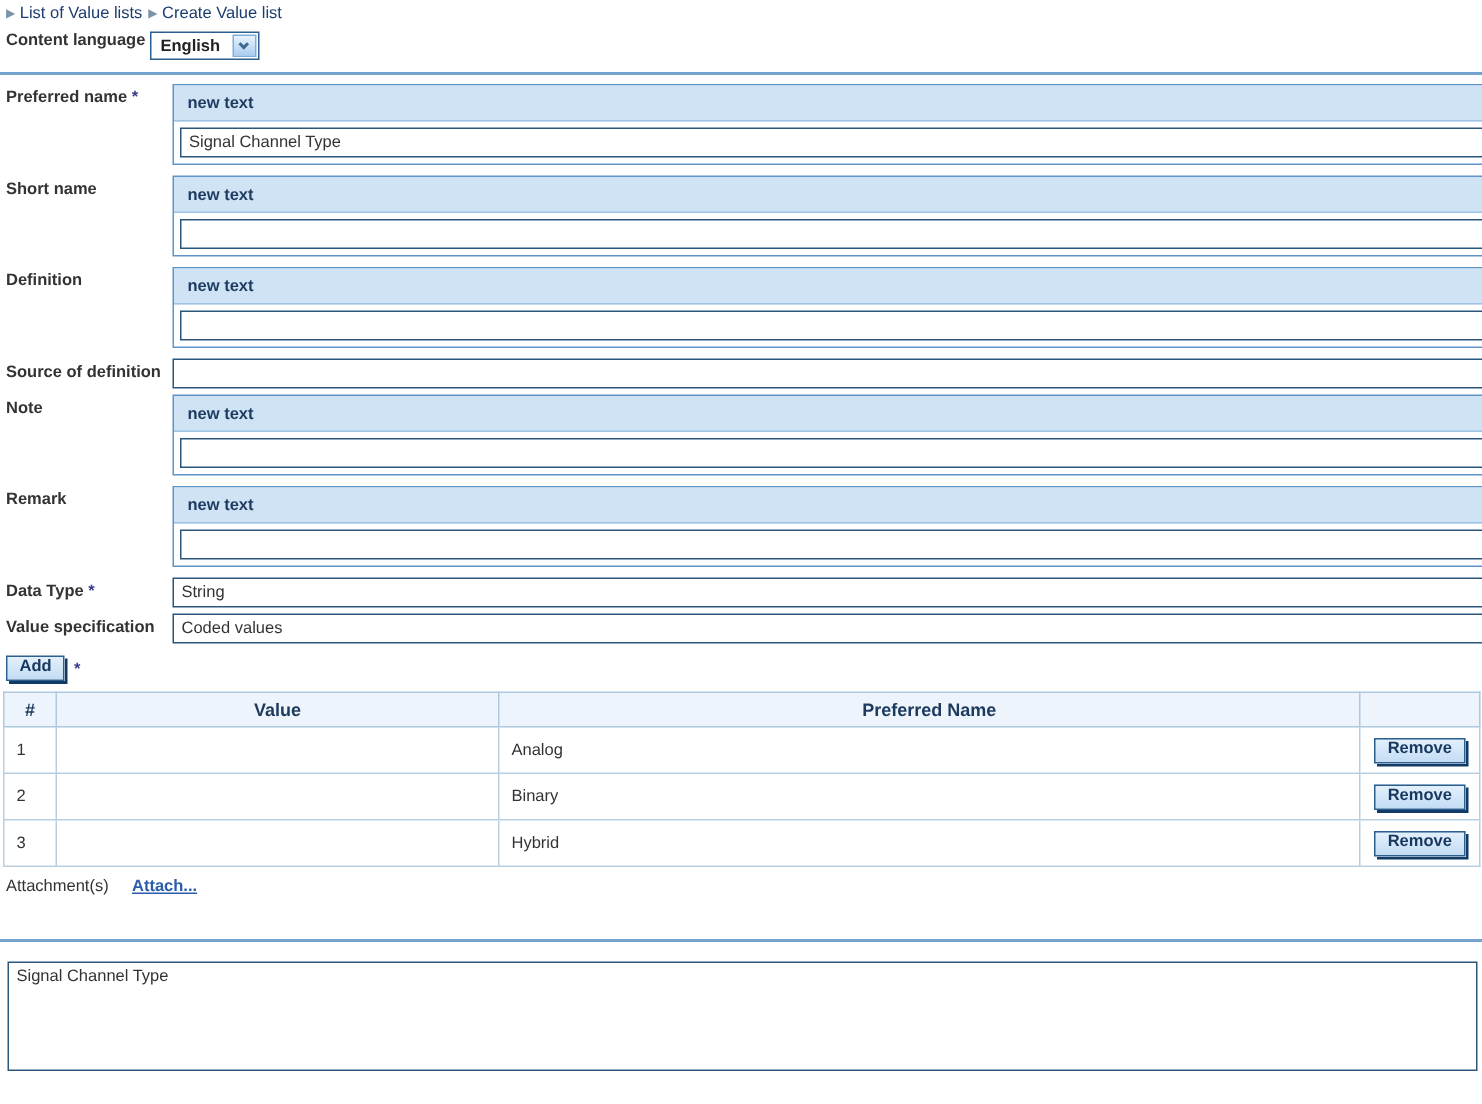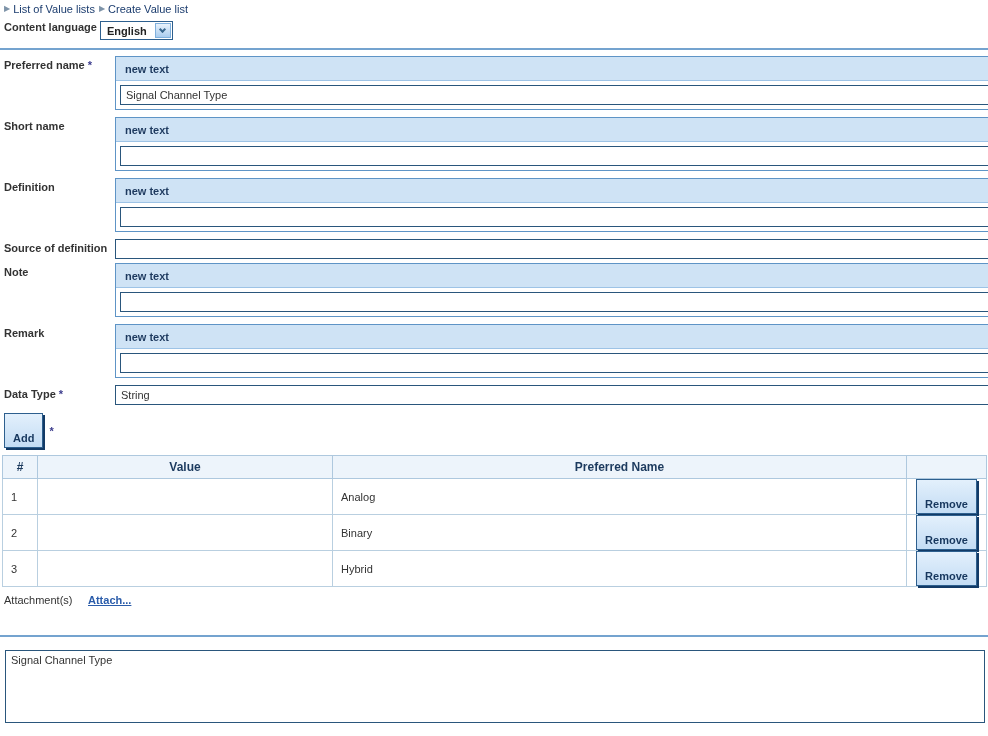--- a/index.html
+++ b/index.html
@@ -30,21 +30,21 @@
   .ffield { flex:1; margin-right:-6px; }
 
   .group { border:1px solid #5e94c6; background:#fff; }
   .group-header { background:#cfe3f5; border-bottom:1px solid #9dc3e6; padding:6px 9px 5px 9px; font-weight:bold; color:#1e3a5f; }
   .group-body { padding:4px; }
 
   .tinput { width:100%; height:20px; border:1px solid #2a567c; padding:2px 5px; font-family:"Liberation Sans",sans-serif; font-size:11px; color:#333; background:#fff; }
   .frow-tight { margin-bottom:4px; }
 
   
-  .btn3d { display:inline-block; background:linear-gradient(180deg,#e3f0fc,#c3dcf4); border:1px solid #2d5f8e; box-shadow:2px 2px 0 0 #123a66; color:#17375e; font-weight:bold; font-size:11px; font-family:"Liberation Sans",sans-serif; padding:18px 8px 3px 8px; cursor:pointer; line-height:12px; }
+  .btn3d { display:inline-block; background:linear-gradient(180deg,#e3f0fc,#c3dcf4); border:1px solid #2d5f8e; box-shadow:2px 2px 0 0 #123a66; color:#17375e; font-weight:bold; font-size:11px; font-family:"Liberation Sans",sans-serif; padding:0 8px 3px 8px; cursor:pointer; line-height:12px; }
   .add-row { display:flex; align-items:center; gap:6px; margin:8px 0 7px 0; }
 
   
   table.vtable { border-collapse:collapse; width:985px; margin-left:-2px; table-layout:fixed; }
   .vtable th { background:#edf4fb; border:1px solid #aec8de; color:#1c3a5e; font-weight:bold; font-size:12px; height:23px; text-align:center; }
   .vtable td { border:1px solid #b9cfe0; background:#fff; height:31px; padding:0 0 0 8px; color:#333; }
   .col-num { width:35px; }
   .col-value { width:295px; }
   .col-action { width:80px; }
   .td-action { text-align:center; padding:0 !important; }
@@ -157,20 +157,26 @@
 
   <div class="frow frow-tight">
     <div class="flabel">
       <span>Data Type</span> <span class="req">*</span>
     </div>
     <div class="ffield">
       <input class="tinput" type="text" value="String" style="">
     </div>
   </div>
 
+  <div class="frow frow-tight">
+    <div class="flabel">Value specification</div>
+    <div class="ffield">
+      <input class="tinput" type="text" value="Coded values" style="">
+    </div>
+  </div>
 
   <div class="add-row">
     <button class="btn3d">Add</button>
     <span class="req">*</span>
   </div>
 
   <table class="vtable">
     <thead>
       <tr>
         <th class="col-num">#</th>

